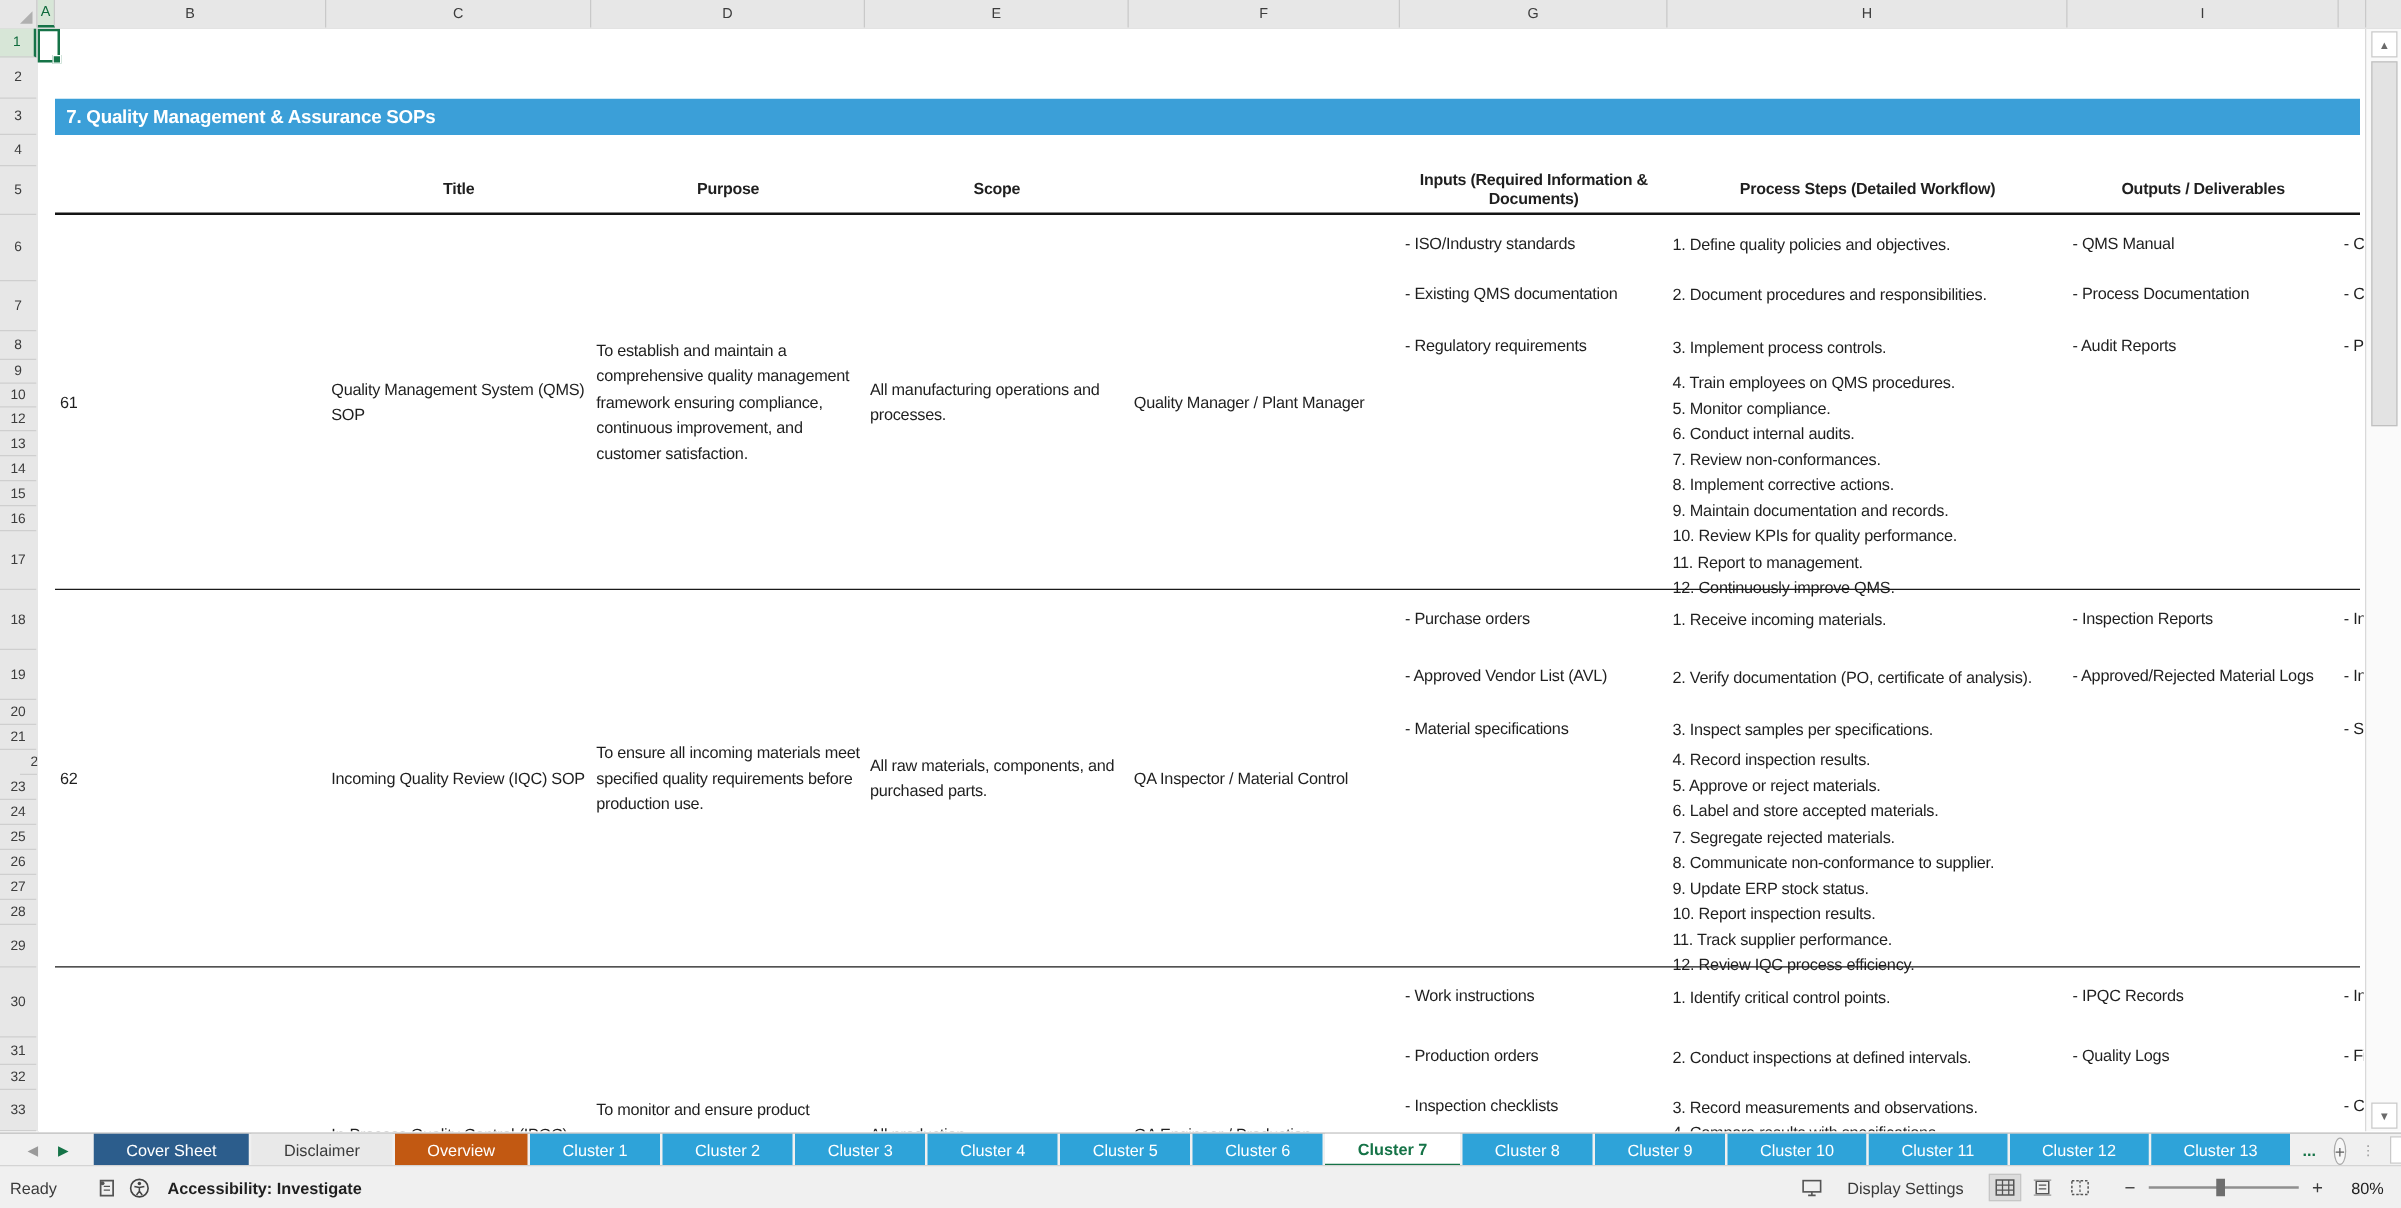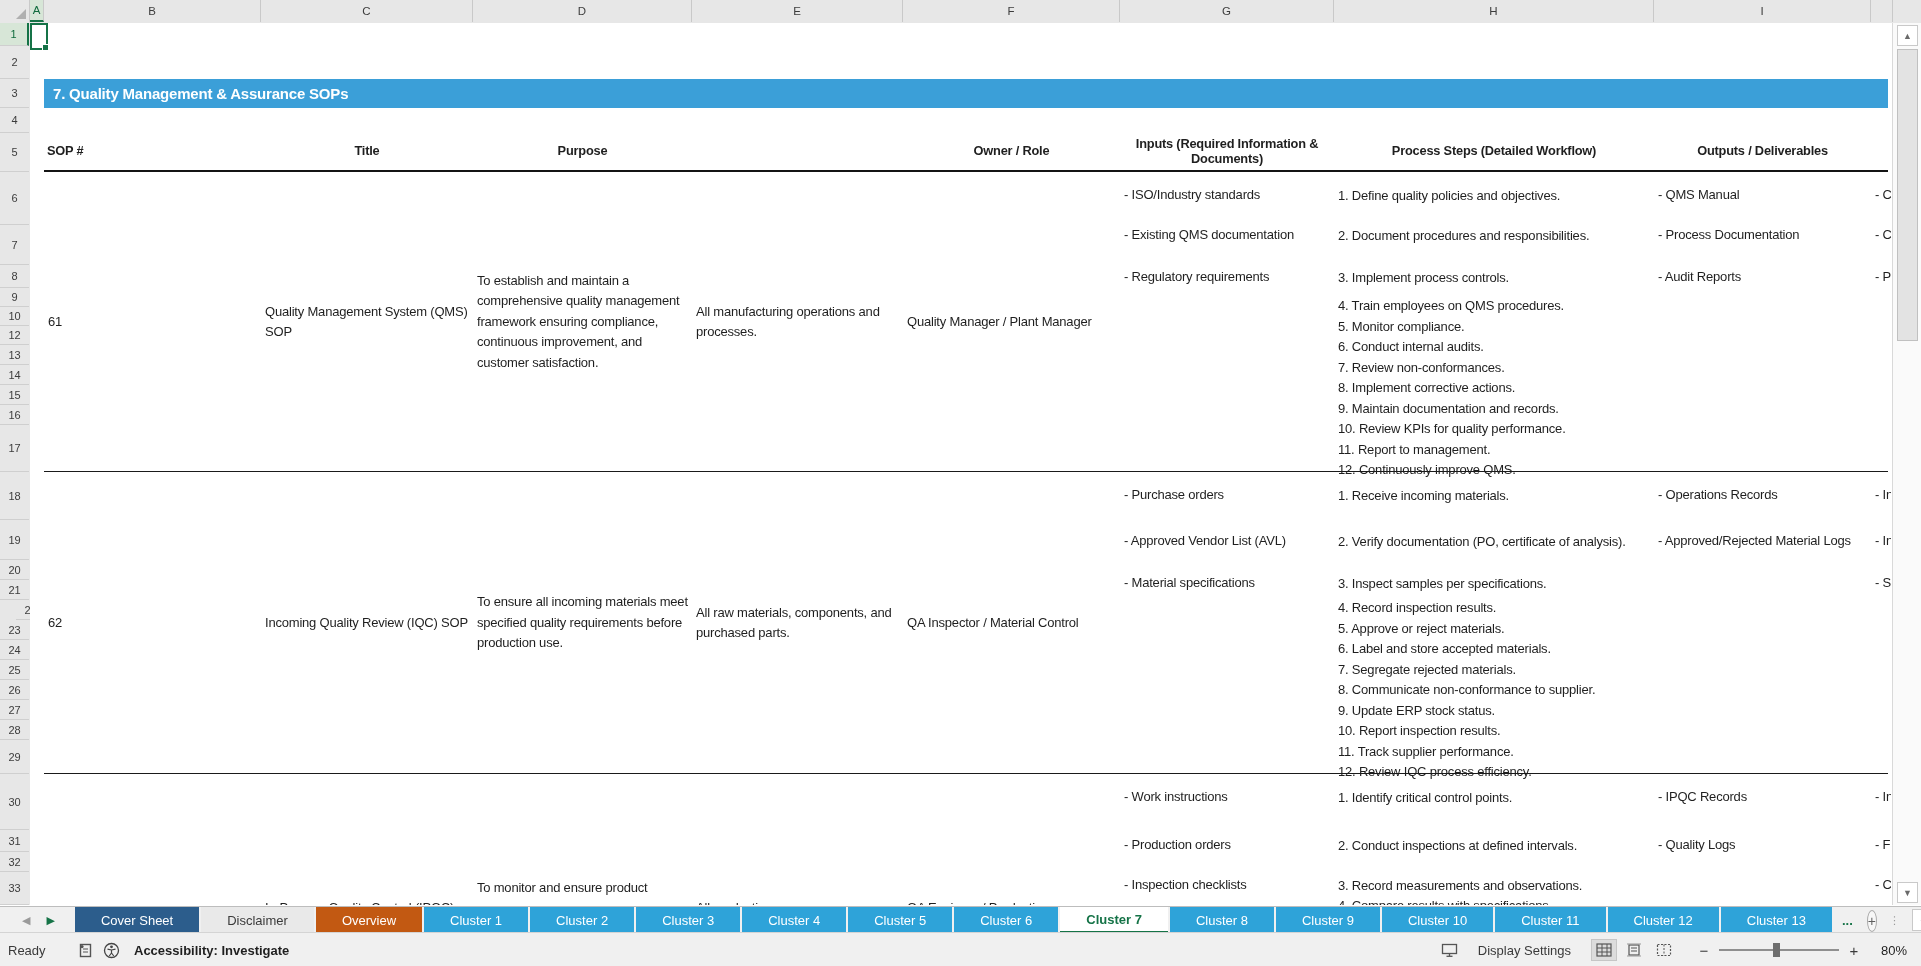--- a/index.html
+++ b/index.html
@@ -133,24 +133,23 @@
       <div class="rowcell" style="height: 20px;">32</div>
       <div class="rowcell" style="height: 33px;">33</div>
     </div>
 
   <div class="sheet">
     <div class="selbox" style="left:0;top:0;width:14px;height:23px;">
         <span class="handle"></span>
       </div>
     <div class="subtitlebar">7. Quality Management &amp; Assurance SOPs</div>
     <div class="headerrow" id="headerrow">
-        <div class="hcell left" style="left: 0px; width: 217px; padding-left: 3px;">SOP #</div>
         <div class="hcell" style="left: 217px; width: 212px;">Title</div>
         <div class="hcell" style="left: 429px; width: 219px;">Purpose</div>
-        <div class="hcell" style="left: 859px; width: 217px;">Owner / Role</div>
+        <div class="hcell" style="left: 648px; width: 211px;">Scope</div>
         <div class="hcell" style="left: 1076px; width: 214px;">Inputs (Required Information &amp; Documents)</div>
         <div class="hcell" style="left: 1290px; width: 320px;">Process Steps (Detailed Workflow)</div>
         <div class="hcell" style="left: 1610px; width: 217px;">Outputs / Deliverables</div>
       </div>
     <div id="blocks">
         <div class="block" style="top: 149px; height: 300px;">
           <div class="ccell" style="left: 0px; width: 14px; top: 0px; height: 100%;"></div>
           <div class="ccell" style="left: 14px; width: 217px; top: 0px; height: 100%;">61</div>
           <div class="ccell" style="left: 231px; width: 212px; top: 0px; height: 100%;">Quality Management System (QMS) SOP</div>
           <div class="ccell" style="left: 443px; width: 219px; top: 0px; height: 100%;">To establish and maintain a comprehensive quality management framework ensuring compliance, continuous improvement, and customer satisfaction.</div>
@@ -198,21 +197,21 @@
             <div>4. Record inspection results.</div>
             <div>5. Approve or reject materials.</div>
             <div>6. Label and store accepted materials.</div>
             <div>7. Segregate rejected materials.</div>
             <div>8. Communicate non-conformance to supplier.</div>
             <div>9. Update ERP stock status.</div>
             <div>10. Report inspection results.</div>
             <div>11. Track supplier performance.</div>
             <div>12. Review IQC process efficiency.</div>
           </div>
-          <div class="slotitem" style="position: absolute; left: 1628px; width: 211px; top: 14px;">- Operations Records</div>
+          <div class="slotitem" style="position: absolute; left: 1628px; width: 211px; top: 14px;">- Inspection Reports</div>
           <div class="slotitem" style="position: absolute; left: 1628px; width: 211px; top: 60px;">- Approved/Rejected Material Logs</div>
           <div class="slotitem fragcol" style="position: absolute; left: 1845px; width: 16px; top: 14px;">- In</div>
           <div class="slotitem fragcol" style="position: absolute; left: 1845px; width: 16px; top: 60px;">- In</div>
           <div class="slotitem fragcol" style="position: absolute; left: 1845px; width: 16px; top: 102px;">- Su</div>
           <div class="sep"></div>
         </div>
         <div class="block" style="top: 751px; height: 280px;">
           <div class="ccell" style="left: 0px; width: 14px; top: 0px; height: 100%; justify-content: flex-start;"></div>
           <div class="ccell" style="left: 14px; width: 217px; top: 0px; height: 100%;"></div>
           <div class="ccell" style="left: 231px; width: 212px; top: 0px; height: 156px; justify-content: flex-start; padding-top: 124px;">In-Process Quality Control (IPQC)</div>

